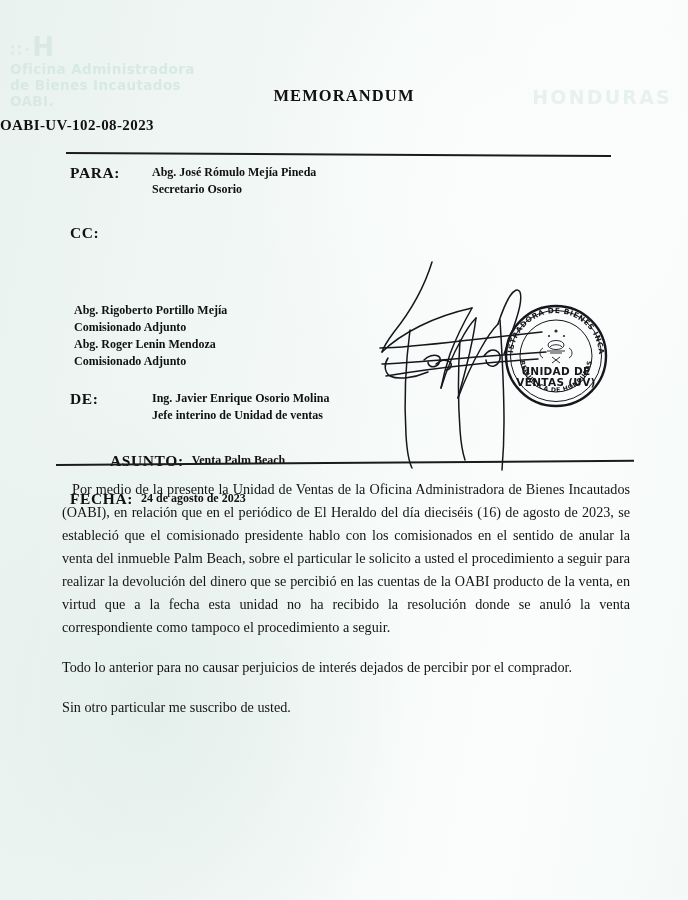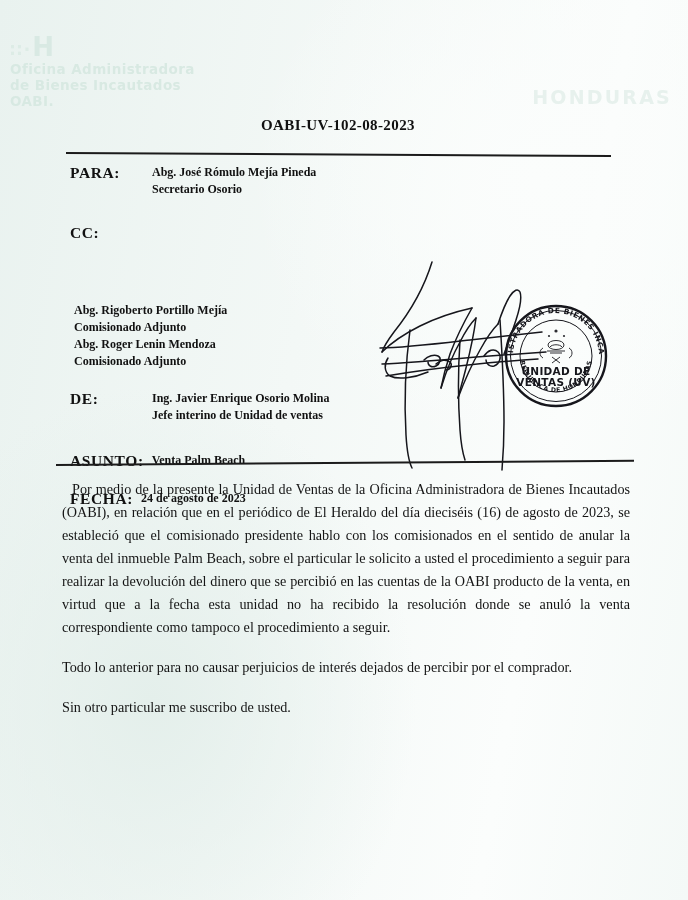--- a/index.html
+++ b/index.html
@@ -77,21 +77,21 @@
     font-size: 16.5px;
     font-weight: 700;
     letter-spacing: 1.1px;
     color: #111;
   }
   .doc-ref {
     position: absolute;
     left: 0;
     right: 12px;
     top: 117px;
-    text-align: center;
+    text-align: left;
     font-size: 15px;
     font-weight: 700;
     letter-spacing: .4px;
     color: #111;
   }
 
   
   .rule {
     position: absolute;
     height: 2px;
@@ -131,21 +131,21 @@
     white-space: nowrap;
   }
   .field-row.inline {
     margin-bottom: 20px;
   }
   .field-row.inline .field-label { flex: 0 0 auto; }
   .field-row.inline .field-vals { padding-left: 8px; }
   .row-para { margin-bottom: 26px; }
   .row-cc { margin-bottom: 20px; flex-direction: column; }
   .row-de { margin-bottom: 28px; }
-  .row-asunto { margin-bottom: 18px; }
+  .row-asunto { margin-bottom: 18px; margin-left: 40px; }
 
   
   .body-text {
     position: absolute;
     left: 62px;
     top: 478px;
     width: 568px;
     color: #141414;
   }
   .body-text p {
@@ -212,20 +212,21 @@
     </div>
     <div class="wm-text">
       <div>Oficina Administradora</div>
       <div>de Bienes Incautados</div>
       <div>OABI.</div>
     </div>
   </div>
 
   <div class="wm-honduras">HONDURAS</div>
 
+  <div class="doc-title">MEMORANDUM</div>
   <div class="doc-ref">OABI-UV-102-08-2023</div>
 
   <div class="rule rule-top"></div>
 
   <div class="fields">
 
     <div class="field-row row-para">
       <div class="field-label">PARA:</div>
       <div class="field-vals">
         <div>Abg. José Rómulo Mejía Pineda</div>

